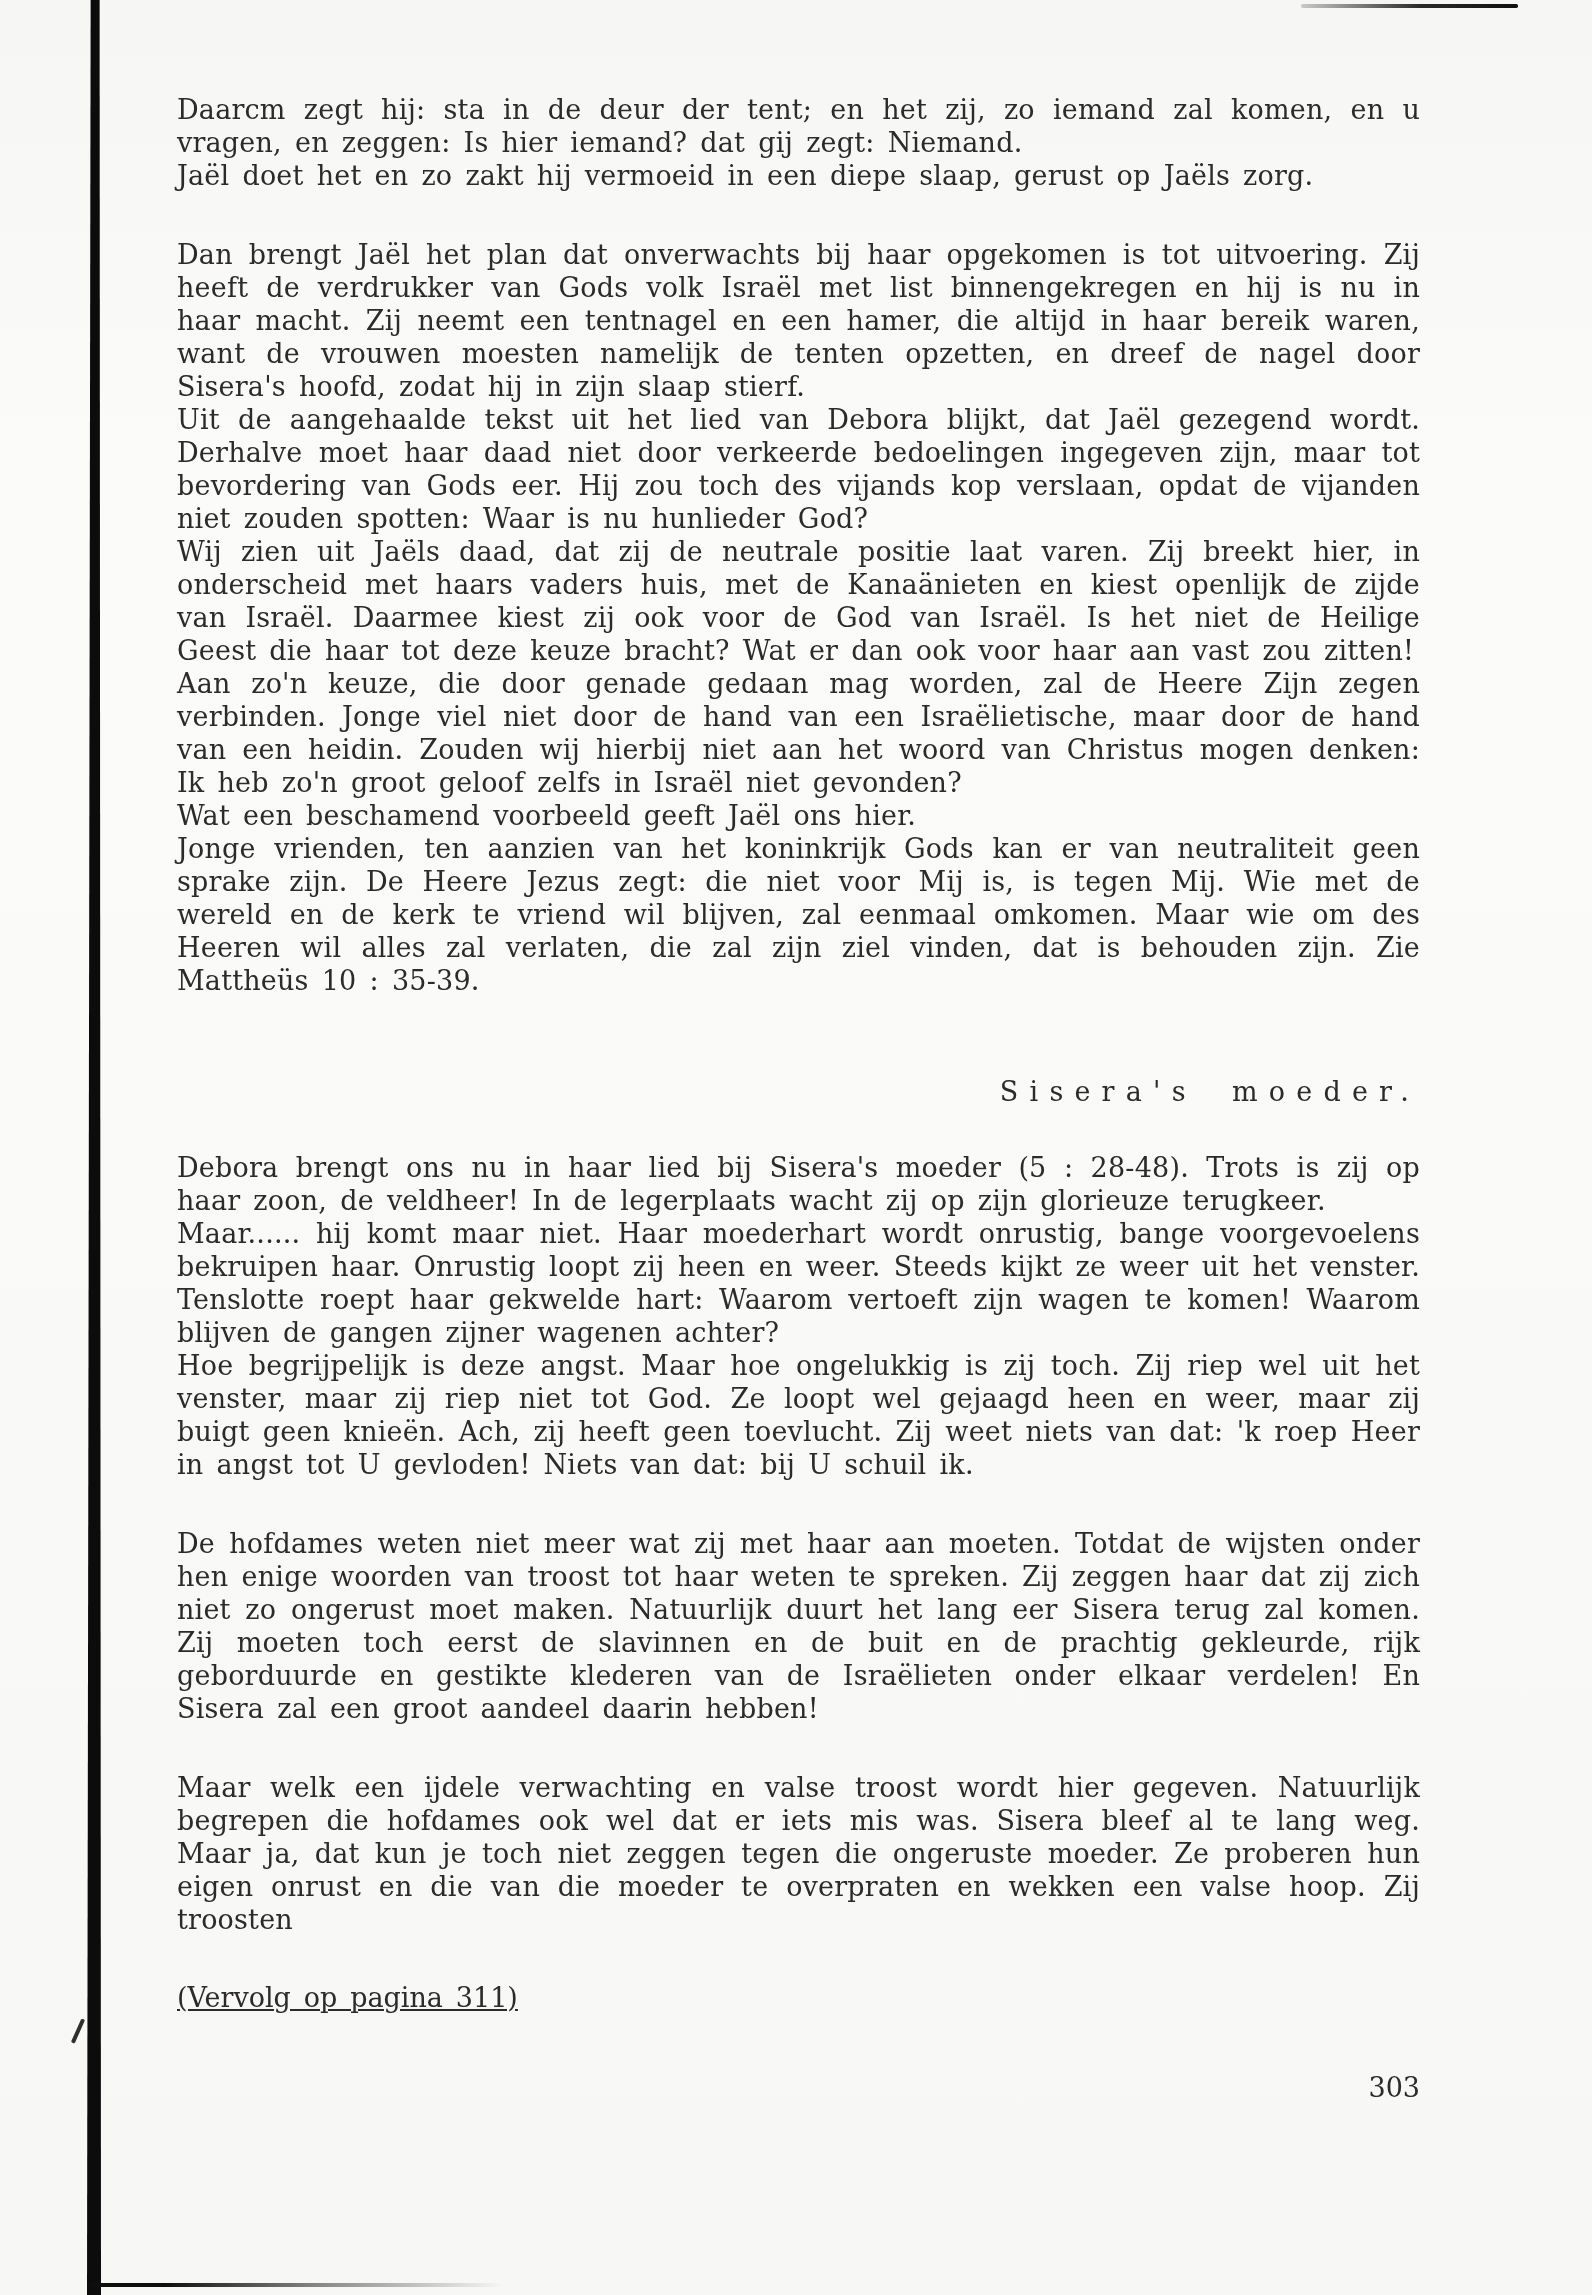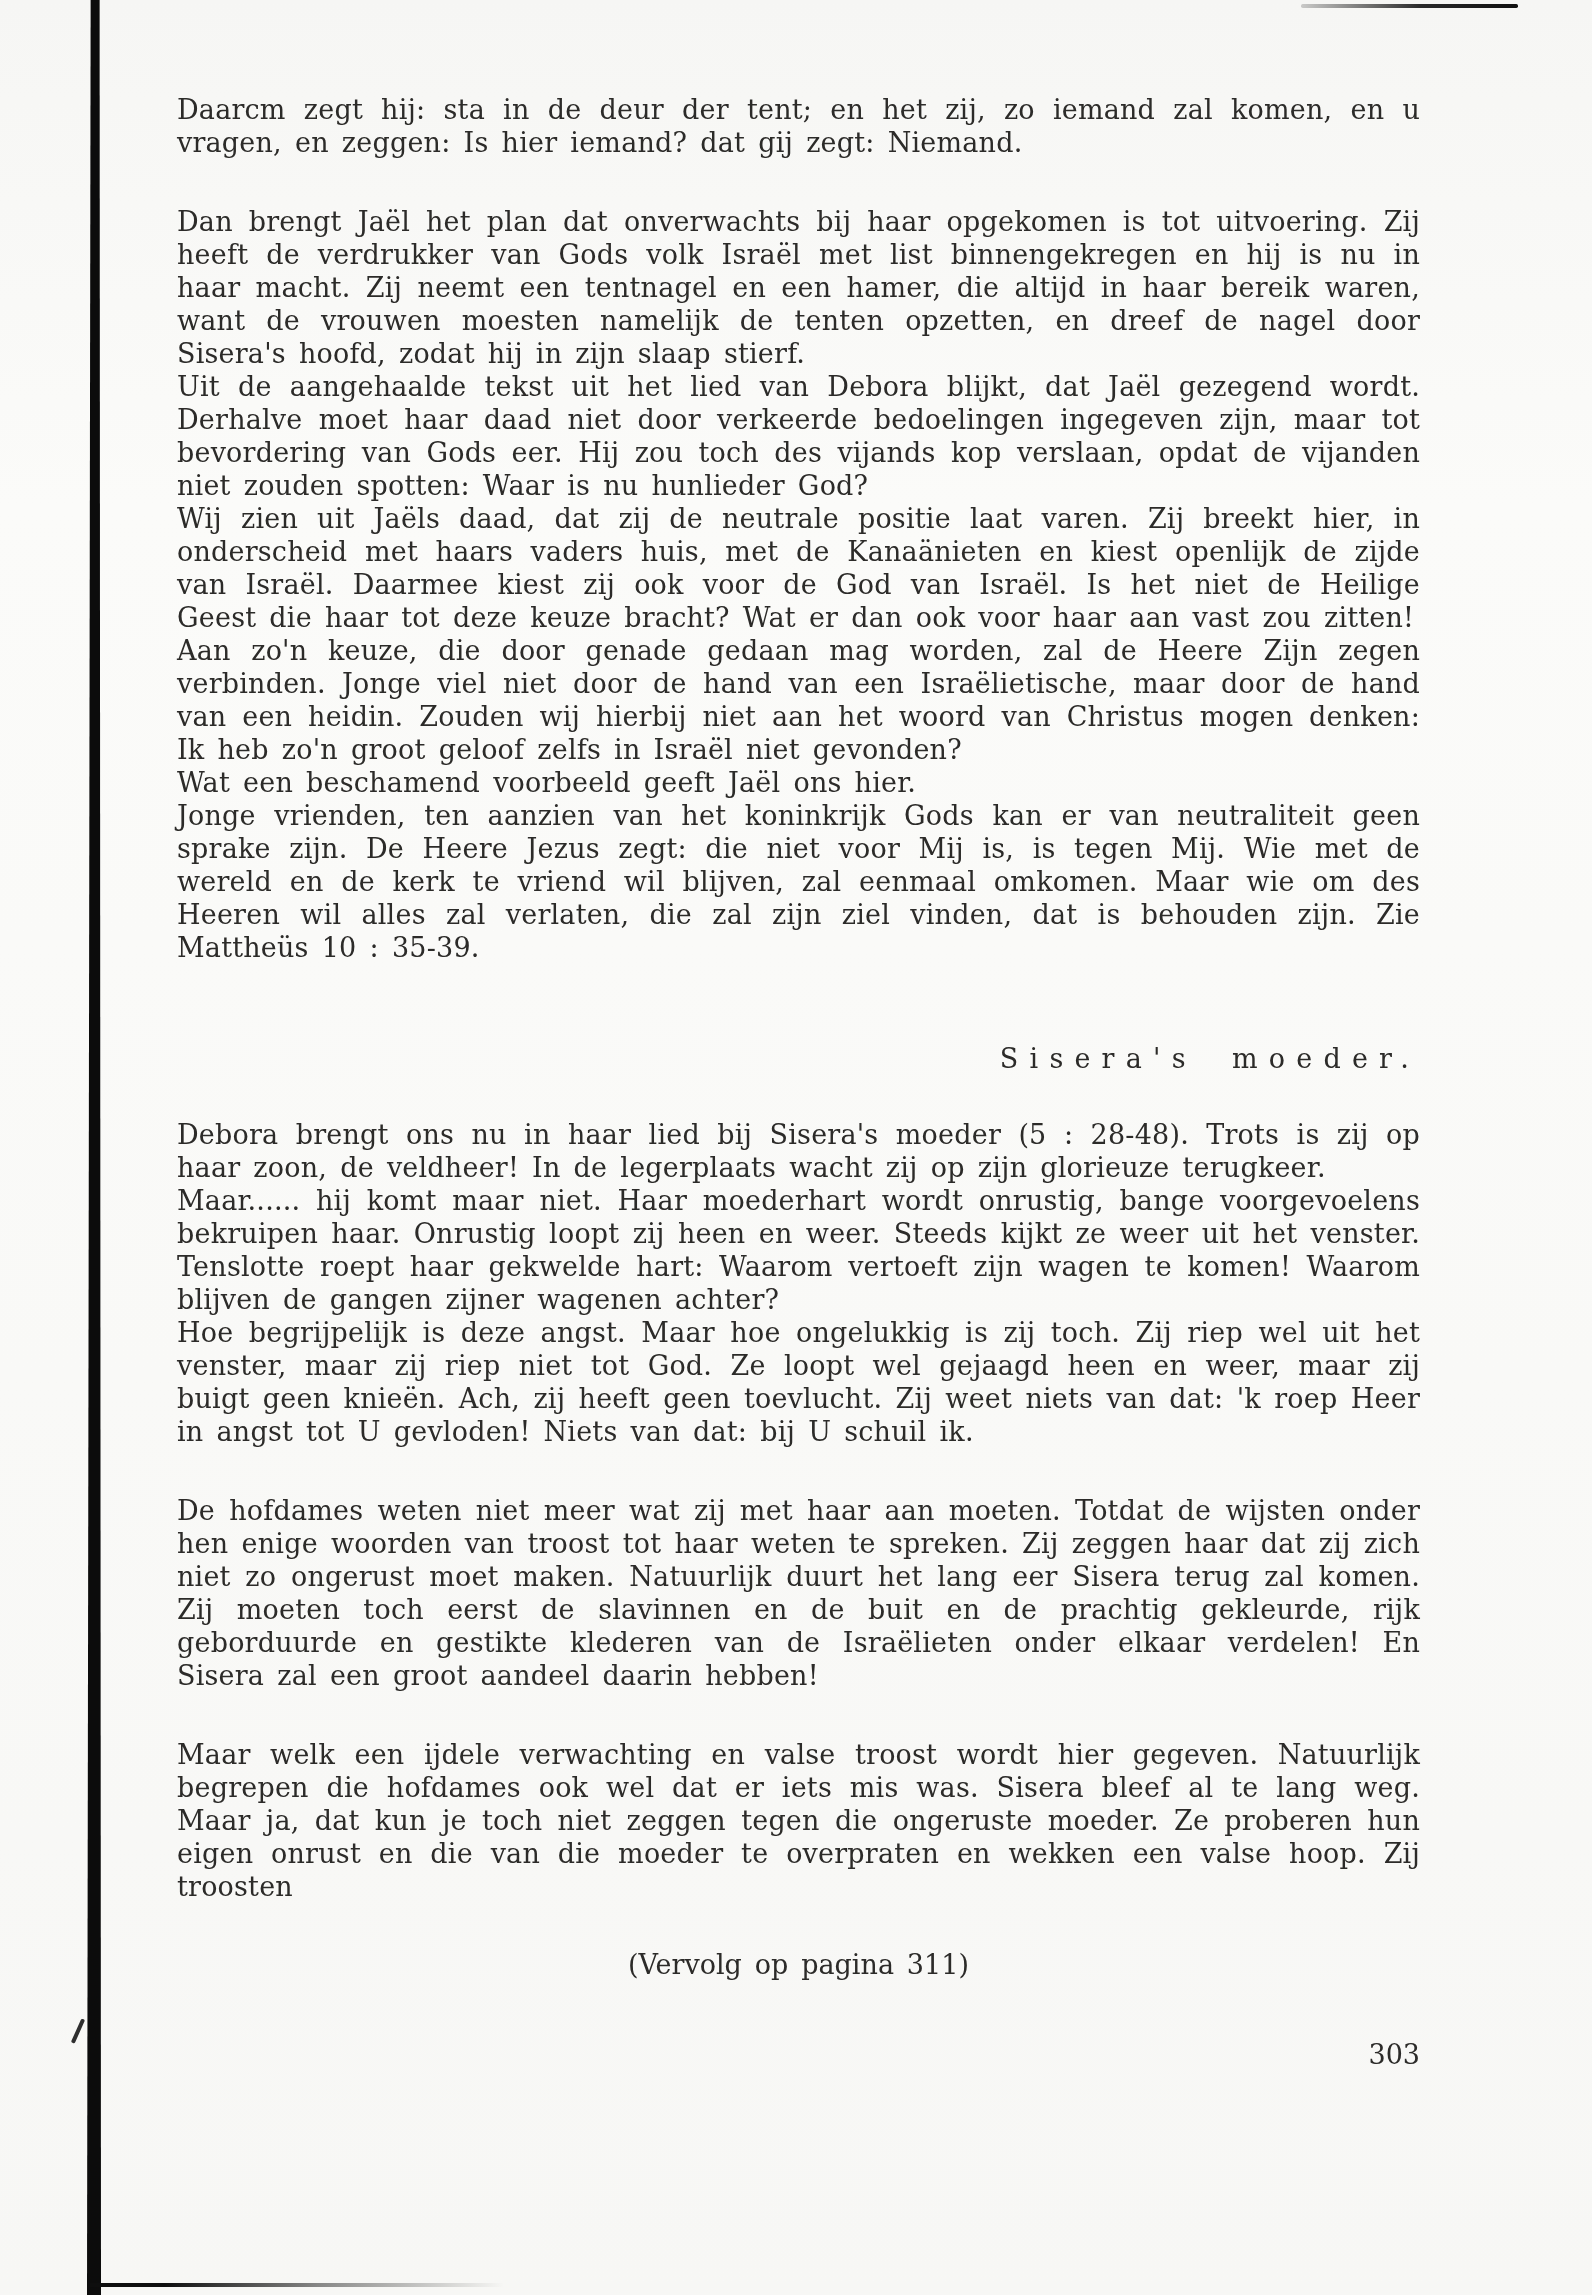--- a/index.html
+++ b/index.html
@@ -77,22 +77,23 @@
     line-height: 33px;
     text-align: right;
     letter-spacing: 11.2px;
     word-spacing: 15.5px;
   }
   .continuation {
     margin: 0;
     margin-top: 45px;
     font-size: 27px;
     line-height: 33px;
-    text-align: center;
+    text-align: left;
     word-spacing: 4.3px;
+    text-decoration: underline;
   }
   .pagenum {
     margin: 0;
     margin-top: 57px;
     font-size: 27px;
     line-height: 33px;
     text-align: right;
   }
 </style>
 </head>
@@ -100,20 +101,21 @@
 
 <div class="page">
   <div class="edge-bar"></div>
   <div class="top-rule"></div>
   <div class="bottom-rule"></div>
   <div class="left-tick"></div>
 
   <main class="column">
     <div id="blocks">
         <p class="block">Daarcm zegt hij: sta in de deur der tent; en het zij, zo iemand zal komen, en u vragen, en zeggen: Is hier iemand? dat gij zegt: Niemand.</p>
+        <p class="block">Jaël doet het en zo zakt hij vermoeid in een diepe slaap, gerust op Jaëls zorg.</p>
         <p class="block gap">Dan brengt Jaël het plan dat onverwachts bij haar opgekomen is tot uitvoering. Zij heeft de verdrukker van Gods volk Israël met list binnengekregen en hij is nu in haar macht. Zij neemt een tentnagel en een hamer, die altijd in haar bereik waren, want de vrouwen moesten namelijk de tenten opzetten, en dreef de nagel door Sisera's hoofd, zodat hij in zijn slaap stierf.</p>
         <p class="block">Uit de aangehaalde tekst uit het lied van Debora blijkt, dat Jaël gezegend wordt. Derhalve moet haar daad niet door verkeerde bedoelingen ingegeven zijn, maar tot bevordering van Gods eer. Hij zou toch des vijands kop verslaan, opdat de vijanden niet zouden spotten: Waar is nu hunlieder God?</p>
         <p class="block">Wij zien uit Jaëls daad, dat zij de neutrale positie laat varen. Zij breekt hier, in onderscheid met haars vaders huis, met de Kanaänieten en kiest openlijk de zijde van Israël. Daarmee kiest zij ook voor de God van Israël. Is het niet de Heilige Geest die haar tot deze keuze bracht? Wat er dan ook voor haar aan vast zou zitten!</p>
         <p class="block">Aan zo'n keuze, die door genade gedaan mag worden, zal de Heere Zijn zegen verbinden. Jonge viel niet door de hand van een Israëlietische, maar door de hand van een heidin. Zouden wij hierbij niet aan het woord van Christus mogen denken: Ik heb zo'n groot geloof zelfs in Israël niet gevonden?</p>
         <p class="block">Wat een beschamend voorbeeld geeft Jaël ons hier.</p>
         <p class="block">Jonge vrienden, ten aanzien van het koninkrijk Gods kan er van neutraliteit geen sprake zijn. De Heere Jezus zegt: die niet voor Mij is, is tegen Mij. Wie met de wereld en de kerk te vriend wil blijven, zal eenmaal omkomen. Maar wie om des Heeren wil alles zal verlaten, die zal zijn ziel vinden, dat is behouden zijn. Zie Mattheüs 10 : 35-39.</p>
         <p class="heading">Sisera's moeder.</p>
         <p class="block">Debora brengt ons nu in haar lied bij Sisera's moeder (5 : 28-48). Trots is zij op haar zoon, de veldheer! In de legerplaats wacht zij op zijn glorieuze terugkeer.</p>
         <p class="block">Maar...... hij komt maar niet. Haar moederhart wordt onrustig, bange voorgevoelens bekruipen haar. Onrustig loopt zij heen en weer. Steeds kijkt ze weer uit het venster. Tenslotte roept haar gekwelde hart: Waarom vertoeft zijn wagen te komen! Waarom blijven de gangen zijner wagenen achter?</p>
         <p class="block">Hoe begrijpelijk is deze angst. Maar hoe ongelukkig is zij toch. Zij riep wel uit het venster, maar zij riep niet tot God. Ze loopt wel gejaagd heen en weer, maar zij buigt geen knieën. Ach, zij heeft geen toevlucht. Zij weet niets van dat: 'k roep Heer in angst tot U gevloden! Niets van dat: bij U schuil ik.</p>

